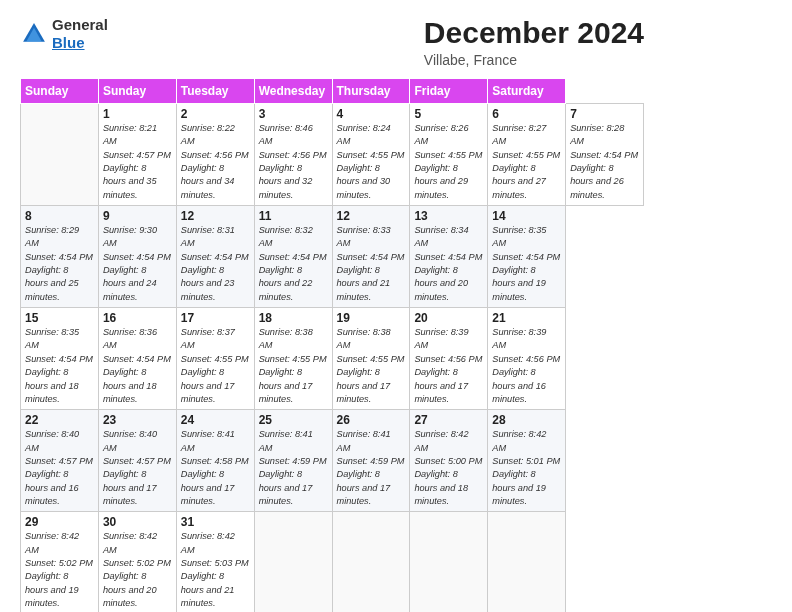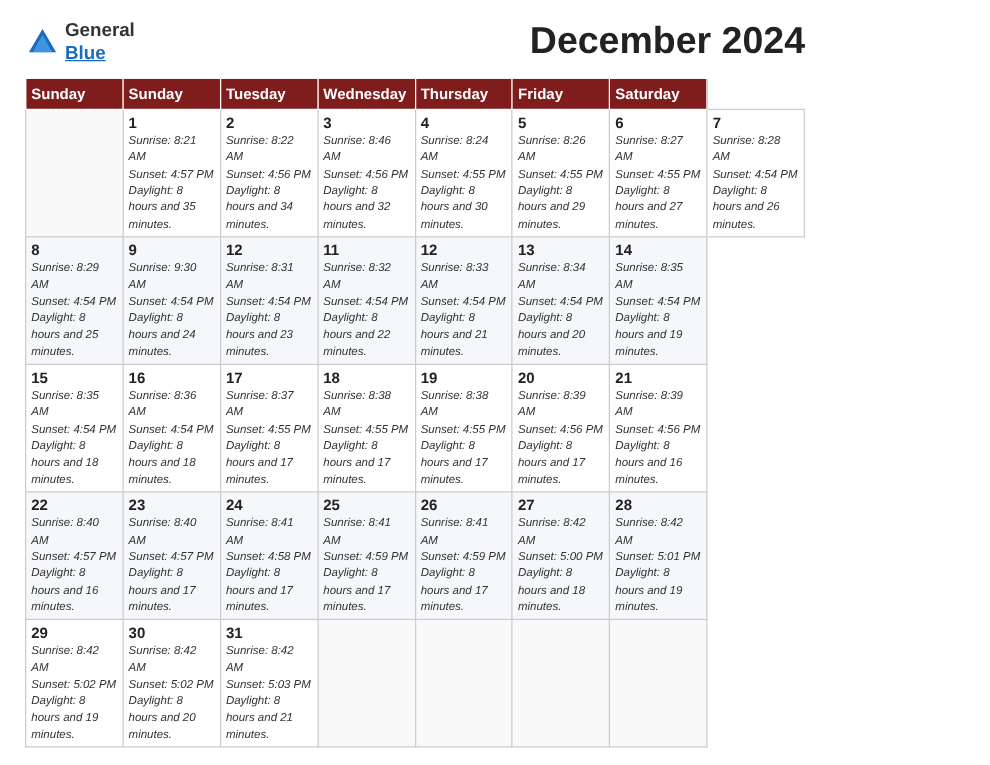--- a/index.html
+++ b/index.html
@@ -50,21 +50,21 @@
       font-size: 14px;
       color: #555;
       margin-top: 2px;
     }
     .calendar {
       width: 100%;
       border-collapse: collapse;
       table-layout: fixed;
     }
     .calendar th {
-      background: #7f1d1d;
+      background: #d946ef;
       color: #fff;
       font-size: 12px;
       font-weight: bold;
       padding: 5px 4px;
       text-align: left;
       border: 1px solid #fff;
     }
     .calendar td {
       border: 1px solid #ccc;
       vertical-align: top;
@@ -104,20 +104,21 @@
         <polygon points="18,4 32,28 4,28" fill="#1a6bbf"></polygon>
         <polygon points="18,10 28,28 8,28" fill="#5aaef5" opacity="0.6"></polygon>
       </svg>
       <div class="logo-text">
         <span class="general">General</span><br>
         <span class="blue">Blue</span>
       </div>
     </div>
     <div class="title-block">
       <div class="month-year">December 2024</div>
+      <div class="location">Villabe, France</div>
     </div>
   </div>
 
   <table class="calendar">
     <thead>
       <tr>
         <th>Sunday</th>
         <th>Sunday</th>
         <th>Tuesday</th>
         <th>Wednesday</th>

